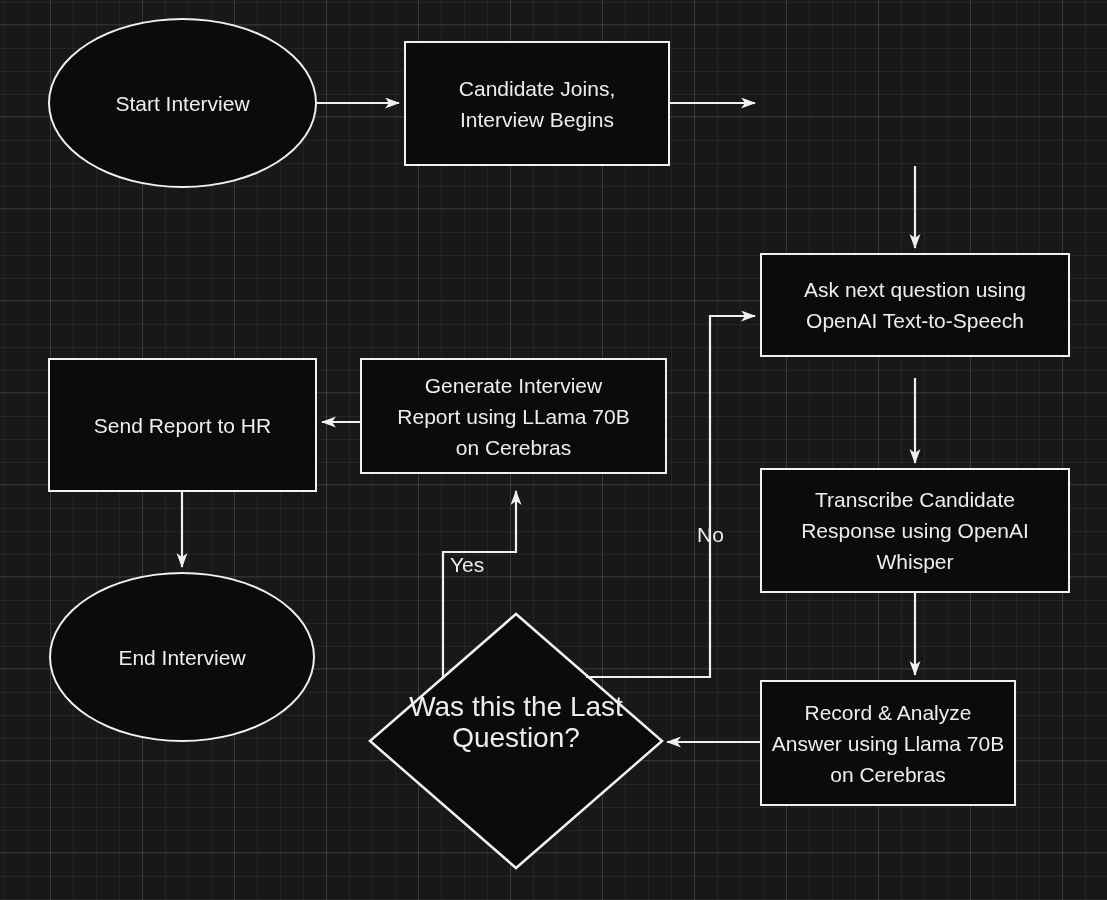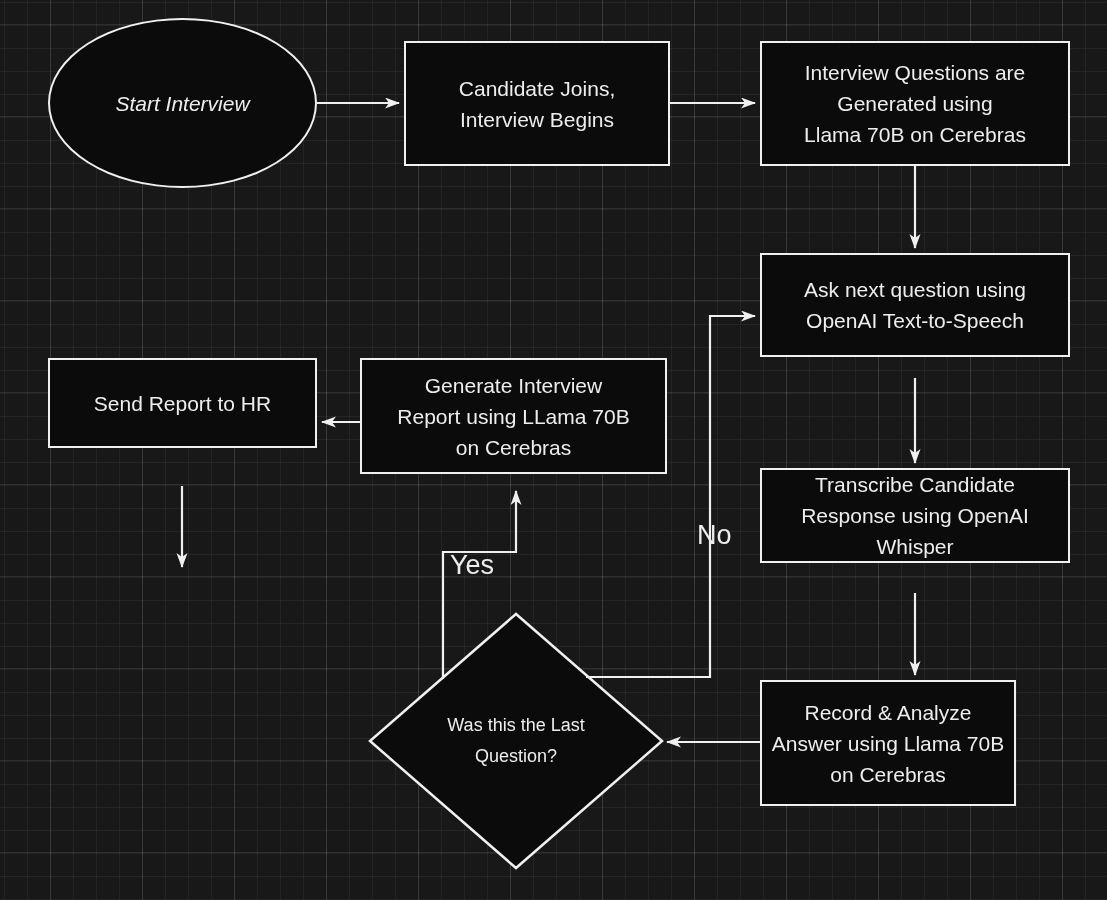--- a/index.html
+++ b/index.html
@@ -28,28 +28,28 @@
   }
   svg.edge-layer{position:absolute;left:0;top:0;width:1107px;height:900px;display:block;}
   .edge{fill:none;stroke:var(--stroke-color);stroke-width:2.2;}
   .shape-poly{fill:var(--node-fill);stroke:var(--stroke-color);stroke-width:2.5;}
   .node{
     position:absolute;display:flex;align-items:center;justify-content:center;
     text-align:center;color:var(--text-color);font-size:21px;line-height:31px;
     white-space:pre-line;background:var(--node-fill);
     border:2.5px solid var(--stroke-color);padding:4px 8px;
   }
-  .ellipse{border-radius:50%;font-style:italic;}
+  .ellipse{border-radius:50%;}
   .diamond-label{
-    position:absolute;display:flex;align-items:center;justify-content:center;
-    text-align:center;color:var(--text-color);font-size:18px;line-height:31px;
+    position:absolute;display:flex;align-items:flex-start;justify-content:center;
+    text-align:center;color:var(--text-color);font-size:28px;line-height:31px;
     white-space:pre-line;background:transparent;border:none;
   }
   .edge-label{
-    position:absolute;color:var(--text-color);font-size:27px;line-height:24px;
+    position:absolute;color:var(--text-color);font-size:21px;line-height:24px;
   }
 </style>
 </head>
 <body>
 
 <div class="canvas">
 
   <svg class="edge-layer" viewBox="0 0 1107 900" xmlns="http://www.w3.org/2000/svg">
     <defs>
       <marker id="arrow" markerUnits="userSpaceOnUse" markerWidth="17" markerHeight="13" refX="14" refY="5.5" orient="auto">
@@ -73,32 +73,27 @@
 
   <div class="node ellipse" style="left:48px;top:18px;width:269px;height:170px">
     <span>Start Interview</span>
   </div>
 
   <div class="node" style="left:404px;top:41px;width:266px;height:125px">
     <span>Candidate Joins,
 Interview Begins</span>
   </div>
 
-  <div class="node" style="left:760px;top:41px;width:310px;height:125px">
-    <span>Interview Questions are
-Generated using
-Llama 70B on Cerebras</span>
-  </div>
 
   <div class="node" style="left:760px;top:253px;width:310px;height:104px">
     <span>Ask next question using
 OpenAI Text-to-Speech</span>
   </div>
 
-  <div class="node" style="left:760px;top:468px;width:310px;height:95px">
+  <div class="node" style="left:760px;top:468px;width:310px;height:125px">
     <span>Transcribe Candidate
 Response using OpenAI
 Whisper</span>
   </div>
 
   <div class="node" style="left:760px;top:680px;width:256px;height:126px">
     <span>Record &amp; Analyze
 Answer using Llama 70B
 on Cerebras</span>
   </div>
@@ -107,22 +102,25 @@
     <span>Was this the Last
 Question?</span>
   </div>
 
   <div class="node" style="left:360px;top:358px;width:307px;height:116px">
     <span>Generate Interview
 Report using LLama 70B
 on Cerebras</span>
   </div>
 
-  <div class="node" style="left:48px;top:358px;width:269px;height:90px">
+  <div class="node" style="left:48px;top:358px;width:269px;height:134px">
     <span>Send Report to HR</span>
   </div>
 
+  <div class="node ellipse" style="left:49px;top:572px;width:266px;height:170px">
+    <span>End Interview</span>
+  </div>
 
   <div class="edge-label" style="left:450px;top:553px">Yes</div>
 
   <div class="edge-label" style="left:697px;top:523px">No</div>
 
 </div>
 
 </body></html>

